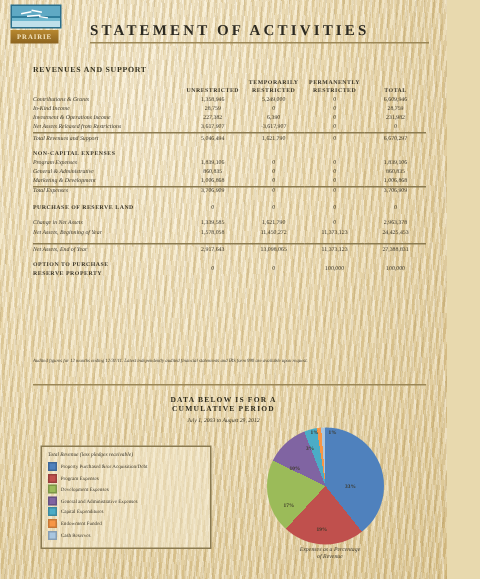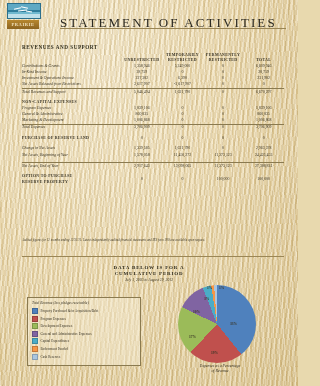--- a/index.html
+++ b/index.html
@@ -42,21 +42,21 @@
   .b4{left:18px;top:7px;width:6px;transform:rotate(8deg);}
   .logo-word{
     width:32px;height:9px;margin-top:1px;
     background:linear-gradient(#b8882f,#8c6420);
     color:#f3e3bd;font-size:4.5px;letter-spacing:.6px;
     text-align:center;line-height:9px;font-weight:bold;
     font-family:"Liberation Serif", serif;
   }
   .mast-title{
     position:absolute;left:60px;top:15px;
-    font-size:13px;letter-spacing:2.1px;font-weight:normal;
+    font-size:10px;letter-spacing:2.1px;font-weight:bold;
     color:#2c2a22;white-space:nowrap;
   }
   .mast-rule{position:absolute;left:60px;right:12px;top:28px;height:1px;background:#9a8656;}
 
   
   .stmt{position:absolute;left:22px;top:44px;width:262px;}
   .sec-head{
     font-size:5.2px;font-weight:bold;letter-spacing:.5px;color:#33301f;
     margin:0 0 1px 0;line-height:7px;
   }

